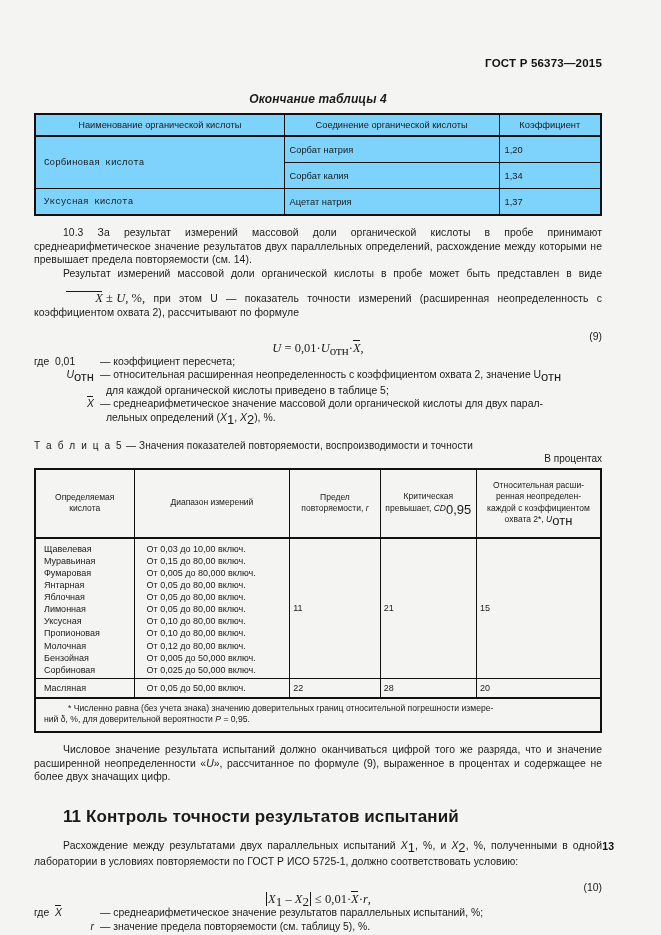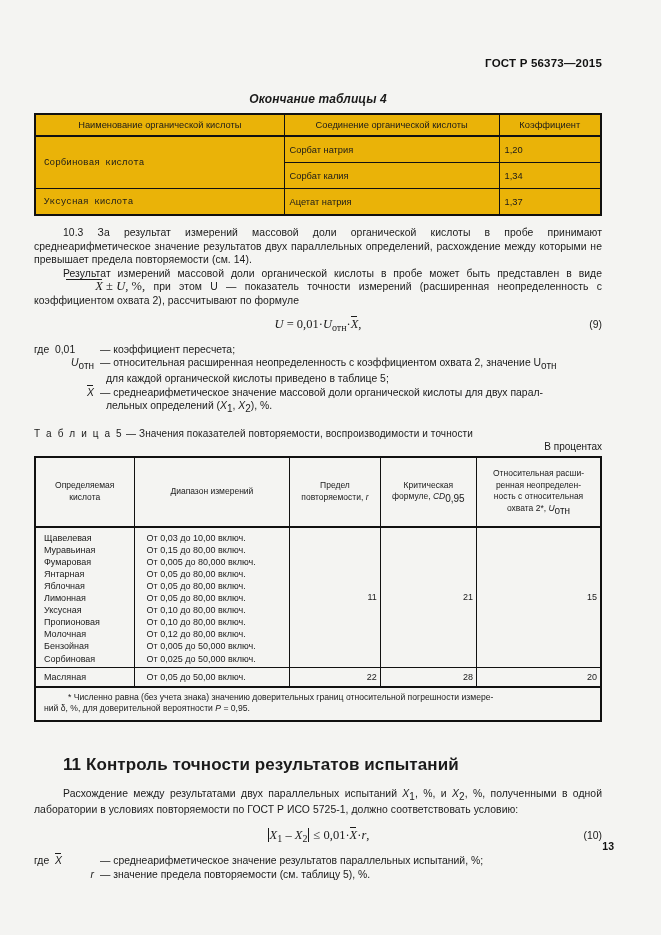--- a/index.html
+++ b/index.html
@@ -49,21 +49,21 @@
     font-weight: bold;
     margin: 0 0 7px 0;
     letter-spacing: 0.1px;
     text-align: center;
   }
 
   table.gost {
     border-collapse: collapse;
     width: 100%;
     font-size: 9.3px;
-    background: #eab308;
+    background: #7dd3fc;
   }
   table.gost td, table.gost th {
     border: 1px solid #111;
     padding: 3px 5px;
     vertical-align: middle;
     font-weight: normal;
   }
   table.gost.t4 {
     border: 2px solid #111;
   }
@@ -99,23 +99,24 @@
     position: absolute;
     right: 0;
     top: 2px;
     font-size: 10.4px;
   }
   .formula {
     display: inline-block;
     white-space: nowrap;
     font-family: "Liberation Serif", serif;
     font-size: 12.5px;
+    margin-top: 12px;
   }
   .it { font-style: italic; }
-  .sub { font-size: 10px; vertical-align: -0.25em; font-style: normal; }
+  .sub { font-size: 13px; vertical-align: -0.25em; font-style: normal; }
   .ovl { position: relative; display: inline-block; }
   .ovl::after {
     content: "";
     position: absolute;
     left: 0; right: 1px;
     top: -1px;
     border-top: 1px solid #1a1a1a;
   }
 
   .where-block { font-size: 10.4px; line-height: 13.5px; margin-top: 2px; }
@@ -173,21 +174,21 @@
   }
   table.t5 td.rangecell {
     text-align: left;
     padding-left: 12px;
     line-height: 12.1px;
     vertical-align: top;
     padding-top: 4px;
     font-size: 9px;
   }
   table.t5 td.numcell {
-    text-align: right;
+    text-align: left;
     font-size: 9px;
   }
   table.t5 td.lastrow {
     padding-top: 3px;
     padding-bottom: 3px;
     vertical-align: middle;
     line-height: 12px;
   }
   table.t5 td.footnote {
     text-align: justify;
@@ -313,26 +314,26 @@
             <span>Определяемая</span><br>
             <span>кислота</span>
           </td>
           <td style="width:27.5%">Диапазон измерений</td>
           <td style="width:16%">
             <span>Предел</span><br>
             <span>повторяемости, </span><span class="it">r</span>
           </td>
           <td style="width:17%">
             <span>Критическая</span><br>
-            <span>формуле, </span><span class="it">CD</span><span class="sub">0,95</span>
+            <span>превышает, </span><span class="it">CD</span><span class="sub">0,95</span>
           </td>
           <td style="width:22%">
             <span>Относительная расши-</span><br>
             <span>ренная неопределен-</span><br>
-            <span>ность с относительная</span><br>
+            <span>каждой с коэффициентом</span><br>
             <span>охвата 2*, </span><span class="it">U</span><span class="sub">отн</span>
           </td>
         </tr>
       </thead>
       <tbody>
         <tr>
           <td class="acidcell">
             <div>Щавелевая</div>
             <div>Муравьиная</div>
             <div>Фумаровая</div>
@@ -374,20 +375,21 @@
             <span class="fn-indent"></span><span>*</span>
             <span>Численно равна (без учета знака) значению доверительных границ относительной погрешности измере-</span><br>
             <span>ний δ, %, для доверительной вероятности </span><span class="it">P</span><span> = 0,95.</span>
           </td>
         </tr>
       </tbody>
     </table>
 
     <div class="gap-10"></div>
 
+    <p class="para">Числовое значение результата испытаний должно оканчиваться цифрой того же разряда, что и значение расширенной неопределенности «<span class="it">U</span>», рассчитанное по формуле (9), выраженное в процентах и содержащее не более двух значащих цифр.</p>
 
     <div class="sec-head">11 Контроль точности результатов испытаний</div>
 
     <p class="para">Расхождение между результатами двух параллельных испытаний <span class="it">X</span><span class="sub">1</span>, %, и <span class="it">X</span><span class="sub">2</span>, %, полученными в одной лаборатории в условиях повторяемости по ГОСТ Р ИСО 5725-1, должно соответствовать условию:</p>
 
     <div class="formula-row" style="margin-top:12px;">
       <span class="formula">
         <span class="abs-bar"></span><span class="it">X</span><span class="sub">1</span> <span>–</span> <span class="it">X</span><span class="sub">2</span><span class="abs-bar"></span> <span>≤</span> <span>0,01</span><span>·</span><span class="ovl it">X</span><span>·</span><span class="it">r</span><span>,</span>
       </span>
       <span class="num">(10)</span>

